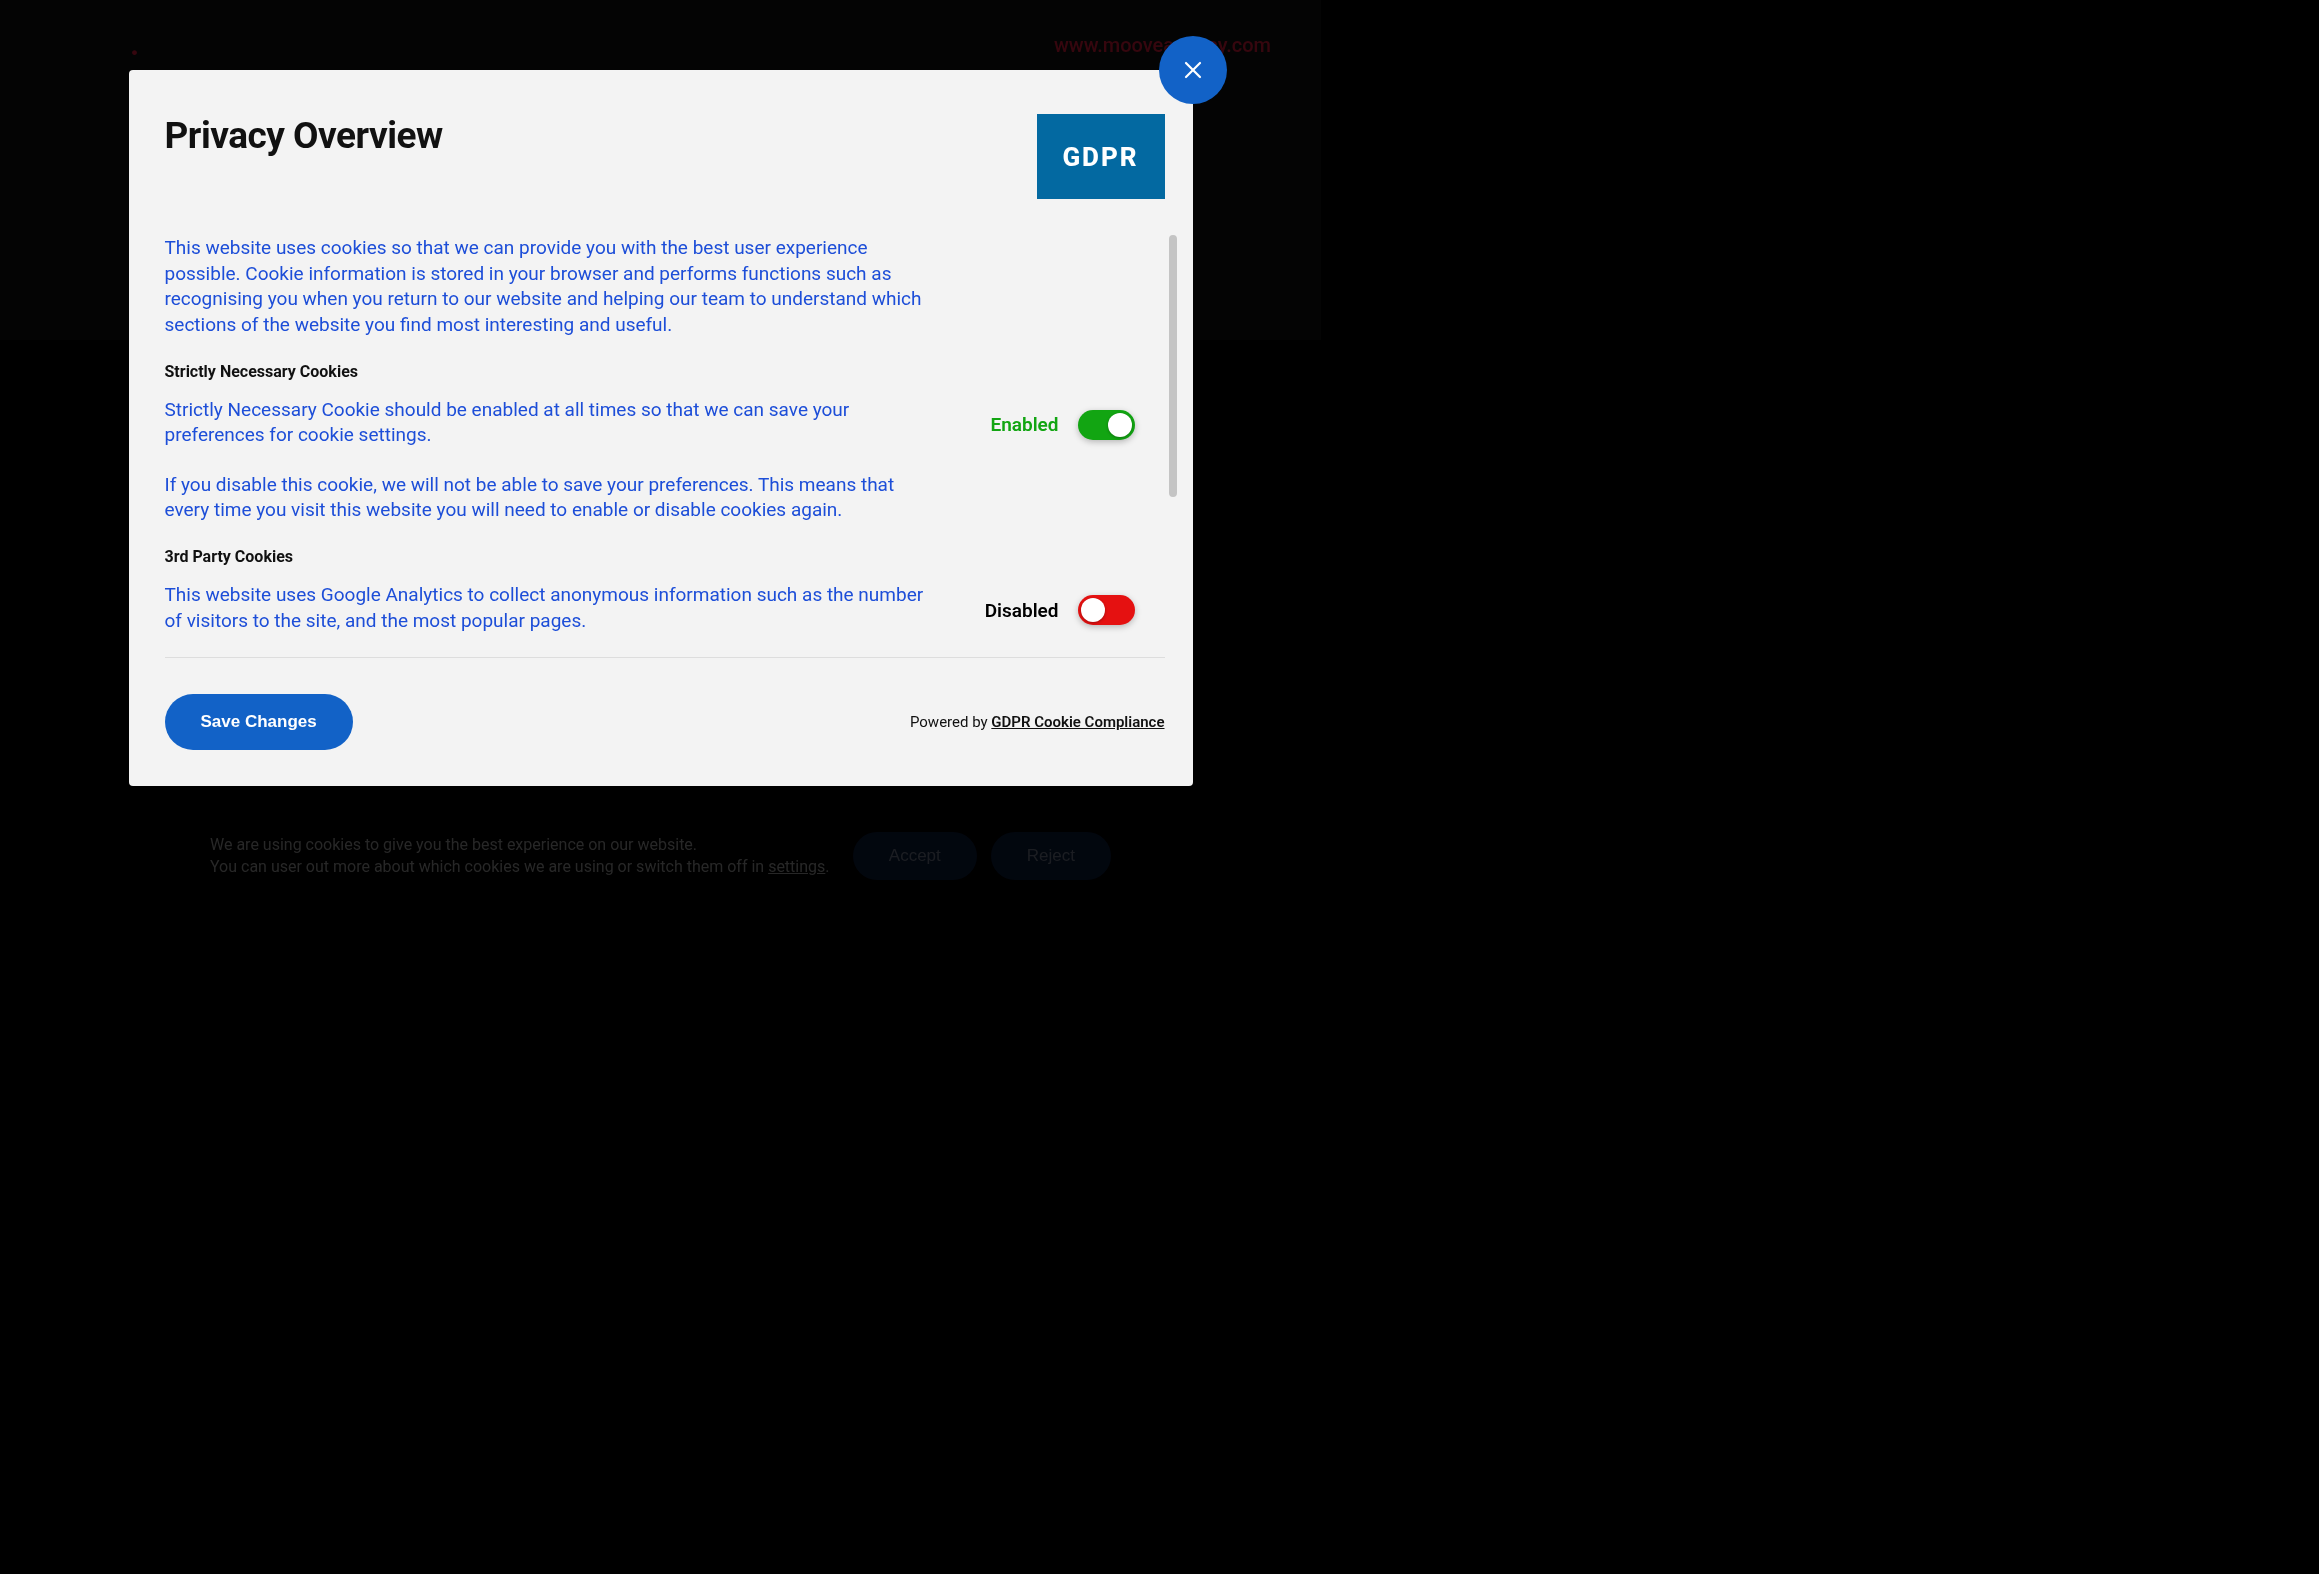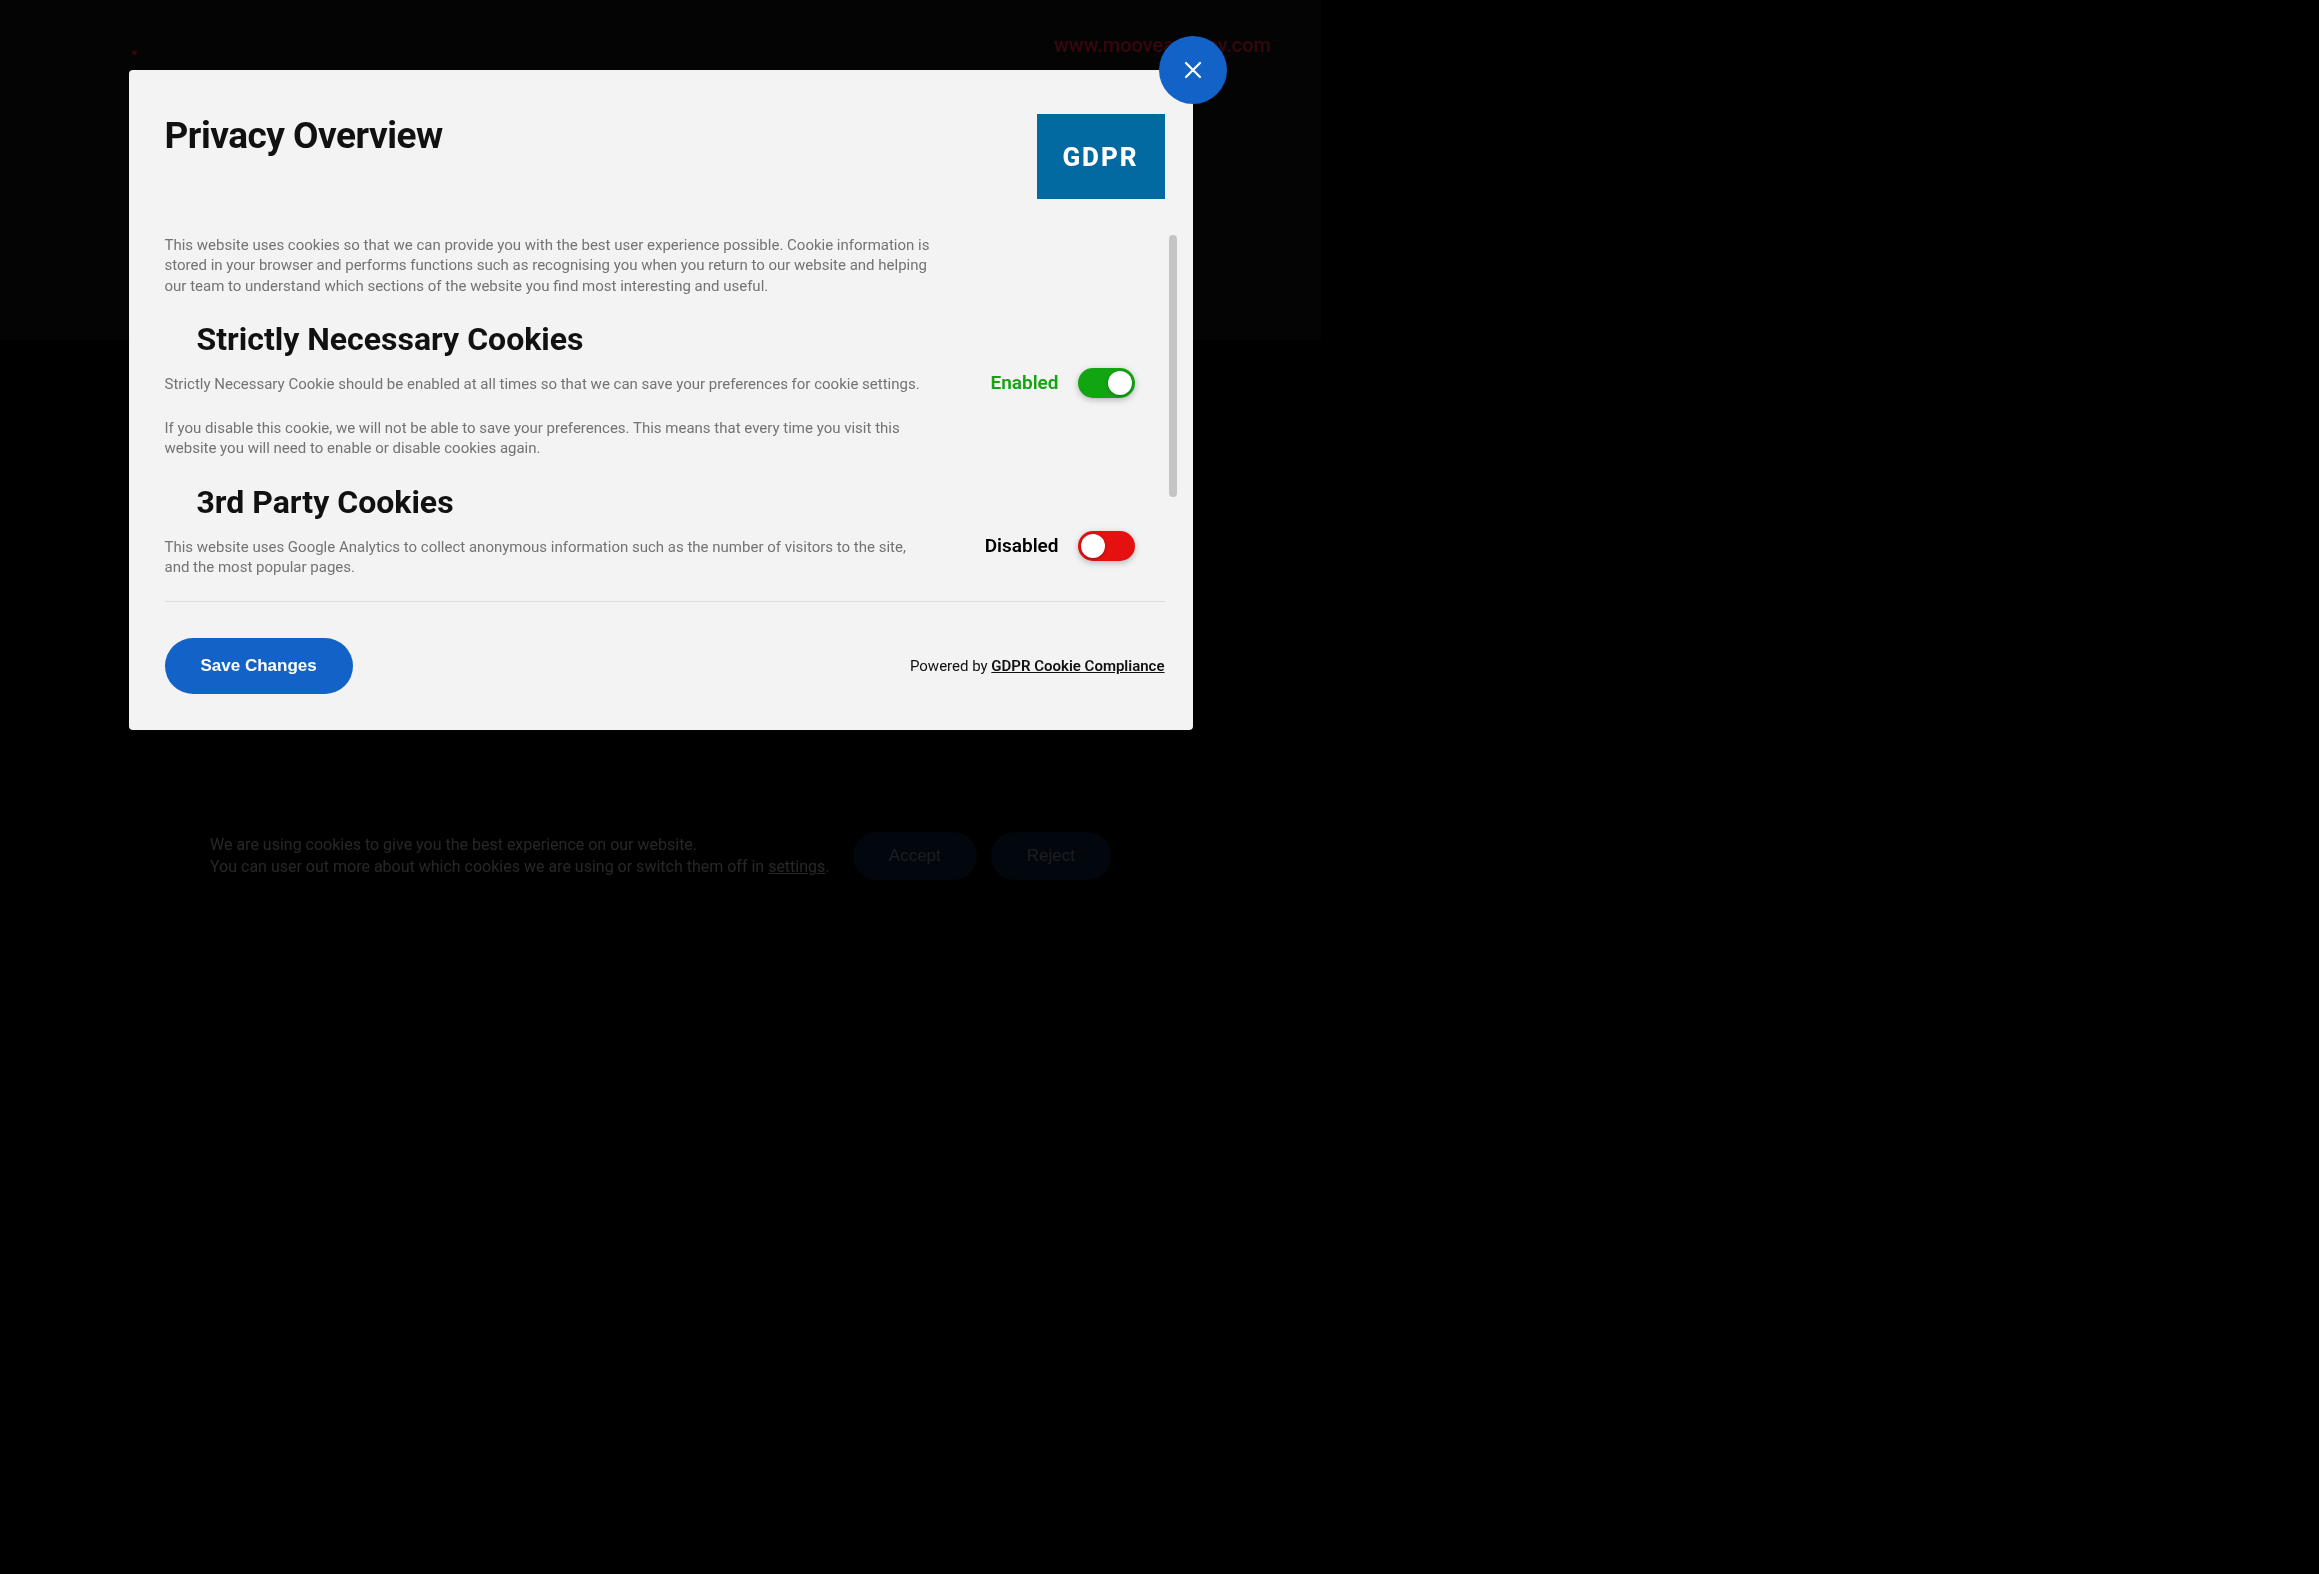--- a/index.html
+++ b/index.html
@@ -126,33 +126,32 @@
     .scrollbar-thumb {
       position: absolute;
       top: 0;
       width: 8px;
       height: 262px;
       background: #c4c4c4;
       border-radius: 4px;
     }
 
     .modal-body p {
-      font-size: 15px;
+      font-size: 19px;
       line-height: 1.35;
-      color: #737373;
+      color: #1d4ed8;
       margin-bottom: 24px;
       max-width: 770px;
     }
     .modal-body h3 {
-      font-size: 32px;
+      font-size: 16px;
       font-weight: 700;
       color: #111;
       margin-top: 22px;
       margin-bottom: 16px;
-      margin-left: 32px;
     }
 
     .toggle-row {
       position: relative;
     }
     .toggle-block {
       position: absolute;
       right: 0;
       top: 48px;
       display: flex;

